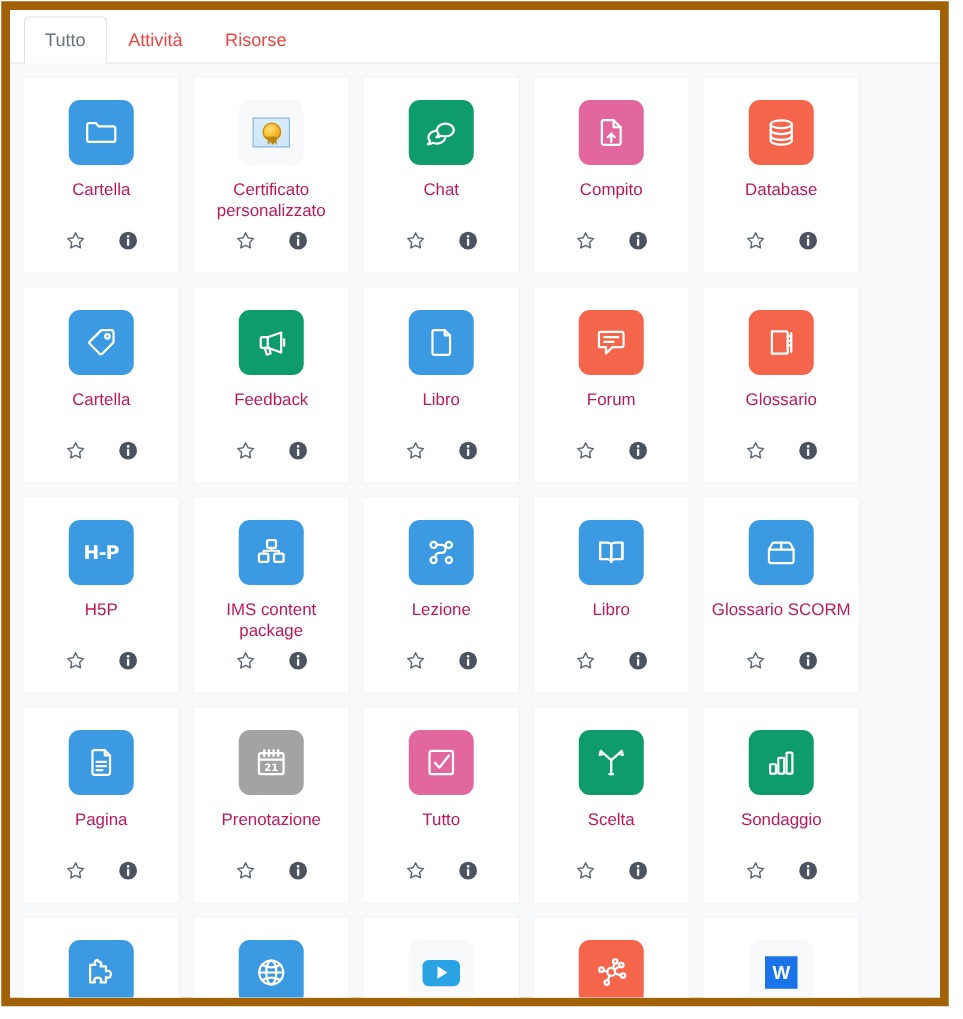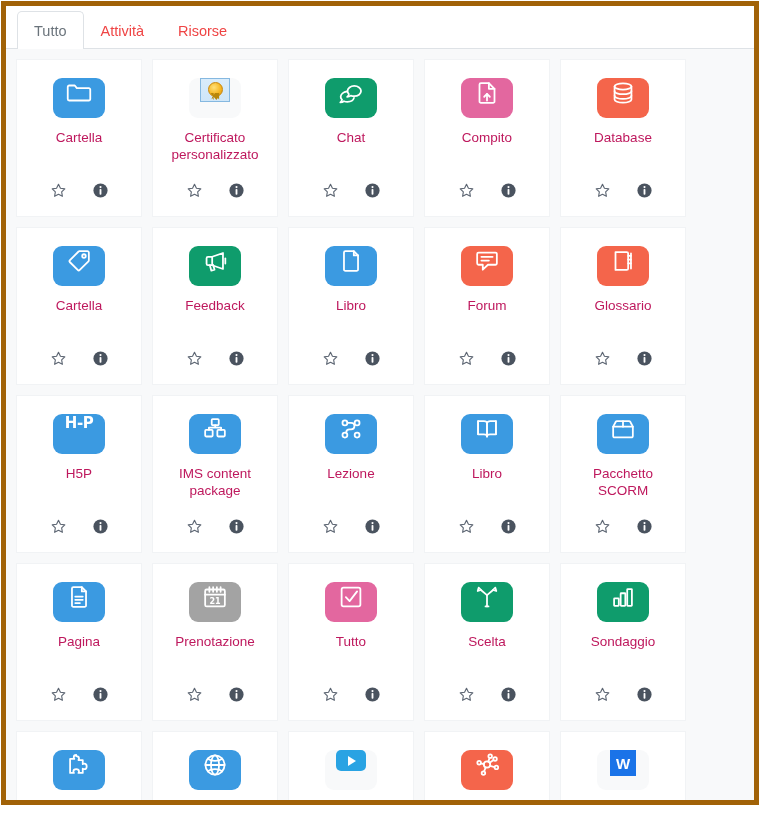--- a/index.html
+++ b/index.html
@@ -12,21 +12,21 @@
     height: 815px;
     font-family: "Liberation Sans", sans-serif;
     overflow: hidden;
   }
   .page-frame {
     position: absolute;
     left: 1px;
     top: 1px;
     width: 758px;
     height: 804px;
-    border: 5px solid #a16207;
+    border: 7px solid #a16207;
     box-sizing: border-box;
     background: #ffffff;
     overflow: hidden;
   }
 
   
   .tabbar {
     height: 43px;
     background: #ffffff;
     border-bottom: 1px solid #dee2e6;
@@ -76,24 +76,25 @@
     box-sizing: border-box;
     margin: 10px 0 0 10px;
     display: flex;
     flex-direction: column;
     align-items: center;
     cursor: pointer;
     position: relative;
   }
   .tile {
     width: 52px;
-    height: 40px;
+    height: 52px;
     border-radius: 9px;
     margin-top: 18px;
     display: flex;
+    align-items: center;
     justify-content: center;
     flex: none;
   }
   .tile svg { display: block; }
   .card-label {
     margin-top: 11px;
     font-size: 13.5px;
     line-height: 17px;
     color: #be185d;
     text-align: center;
@@ -529,21 +530,21 @@
           </div>
         </div>
         <div class="card">
           <div class="tile" style="background: rgb(59, 154, 225);">
             <svg width="30" height="30" viewBox="0 0 32 32" fill="none" stroke="#ffffff" stroke-width="1.9" stroke-linecap="round" stroke-linejoin="round">
               <path d="M5.5 13.5h21v10a1.5 1.5 0 0 1-1.5 1.5H7a1.5 1.5 0 0 1-1.5-1.5z"></path>
               <path d="M5.5 13.5l2.8-5.2a1.5 1.5 0 0 1 1.3-.8h12.8a1.5 1.5 0 0 1 1.3.8l2.8 5.2"></path>
               <path d="M16 7.5v6"></path>
             </svg>
           </div>
-          <div class="card-label">Pacchetto SCORM</div>
+          <div class="card-label">Glossario SCORM</div>
           <div class="card-actions">
             <span class="ico-btn">
               <svg width="17" height="17" viewBox="0 0 24 24" fill="none" stroke="#5d6673" stroke-width="1.6" stroke-linejoin="round">
                 <path d="M12 3.2l2.75 5.6 6.15.9-4.45 4.35 1.05 6.15L12 17.3l-5.5 2.9 1.05-6.15L3.1 9.7l6.15-.9z"></path>
               </svg>
             </span>
             <span class="ico-btn">
               <svg width="17" height="17" viewBox="0 0 24 24">
                 <circle cx="12" cy="12" r="10" fill="#4a535f"></circle>
                 <circle cx="12" cy="7.2" r="1.5" fill="#ffffff"></circle>

